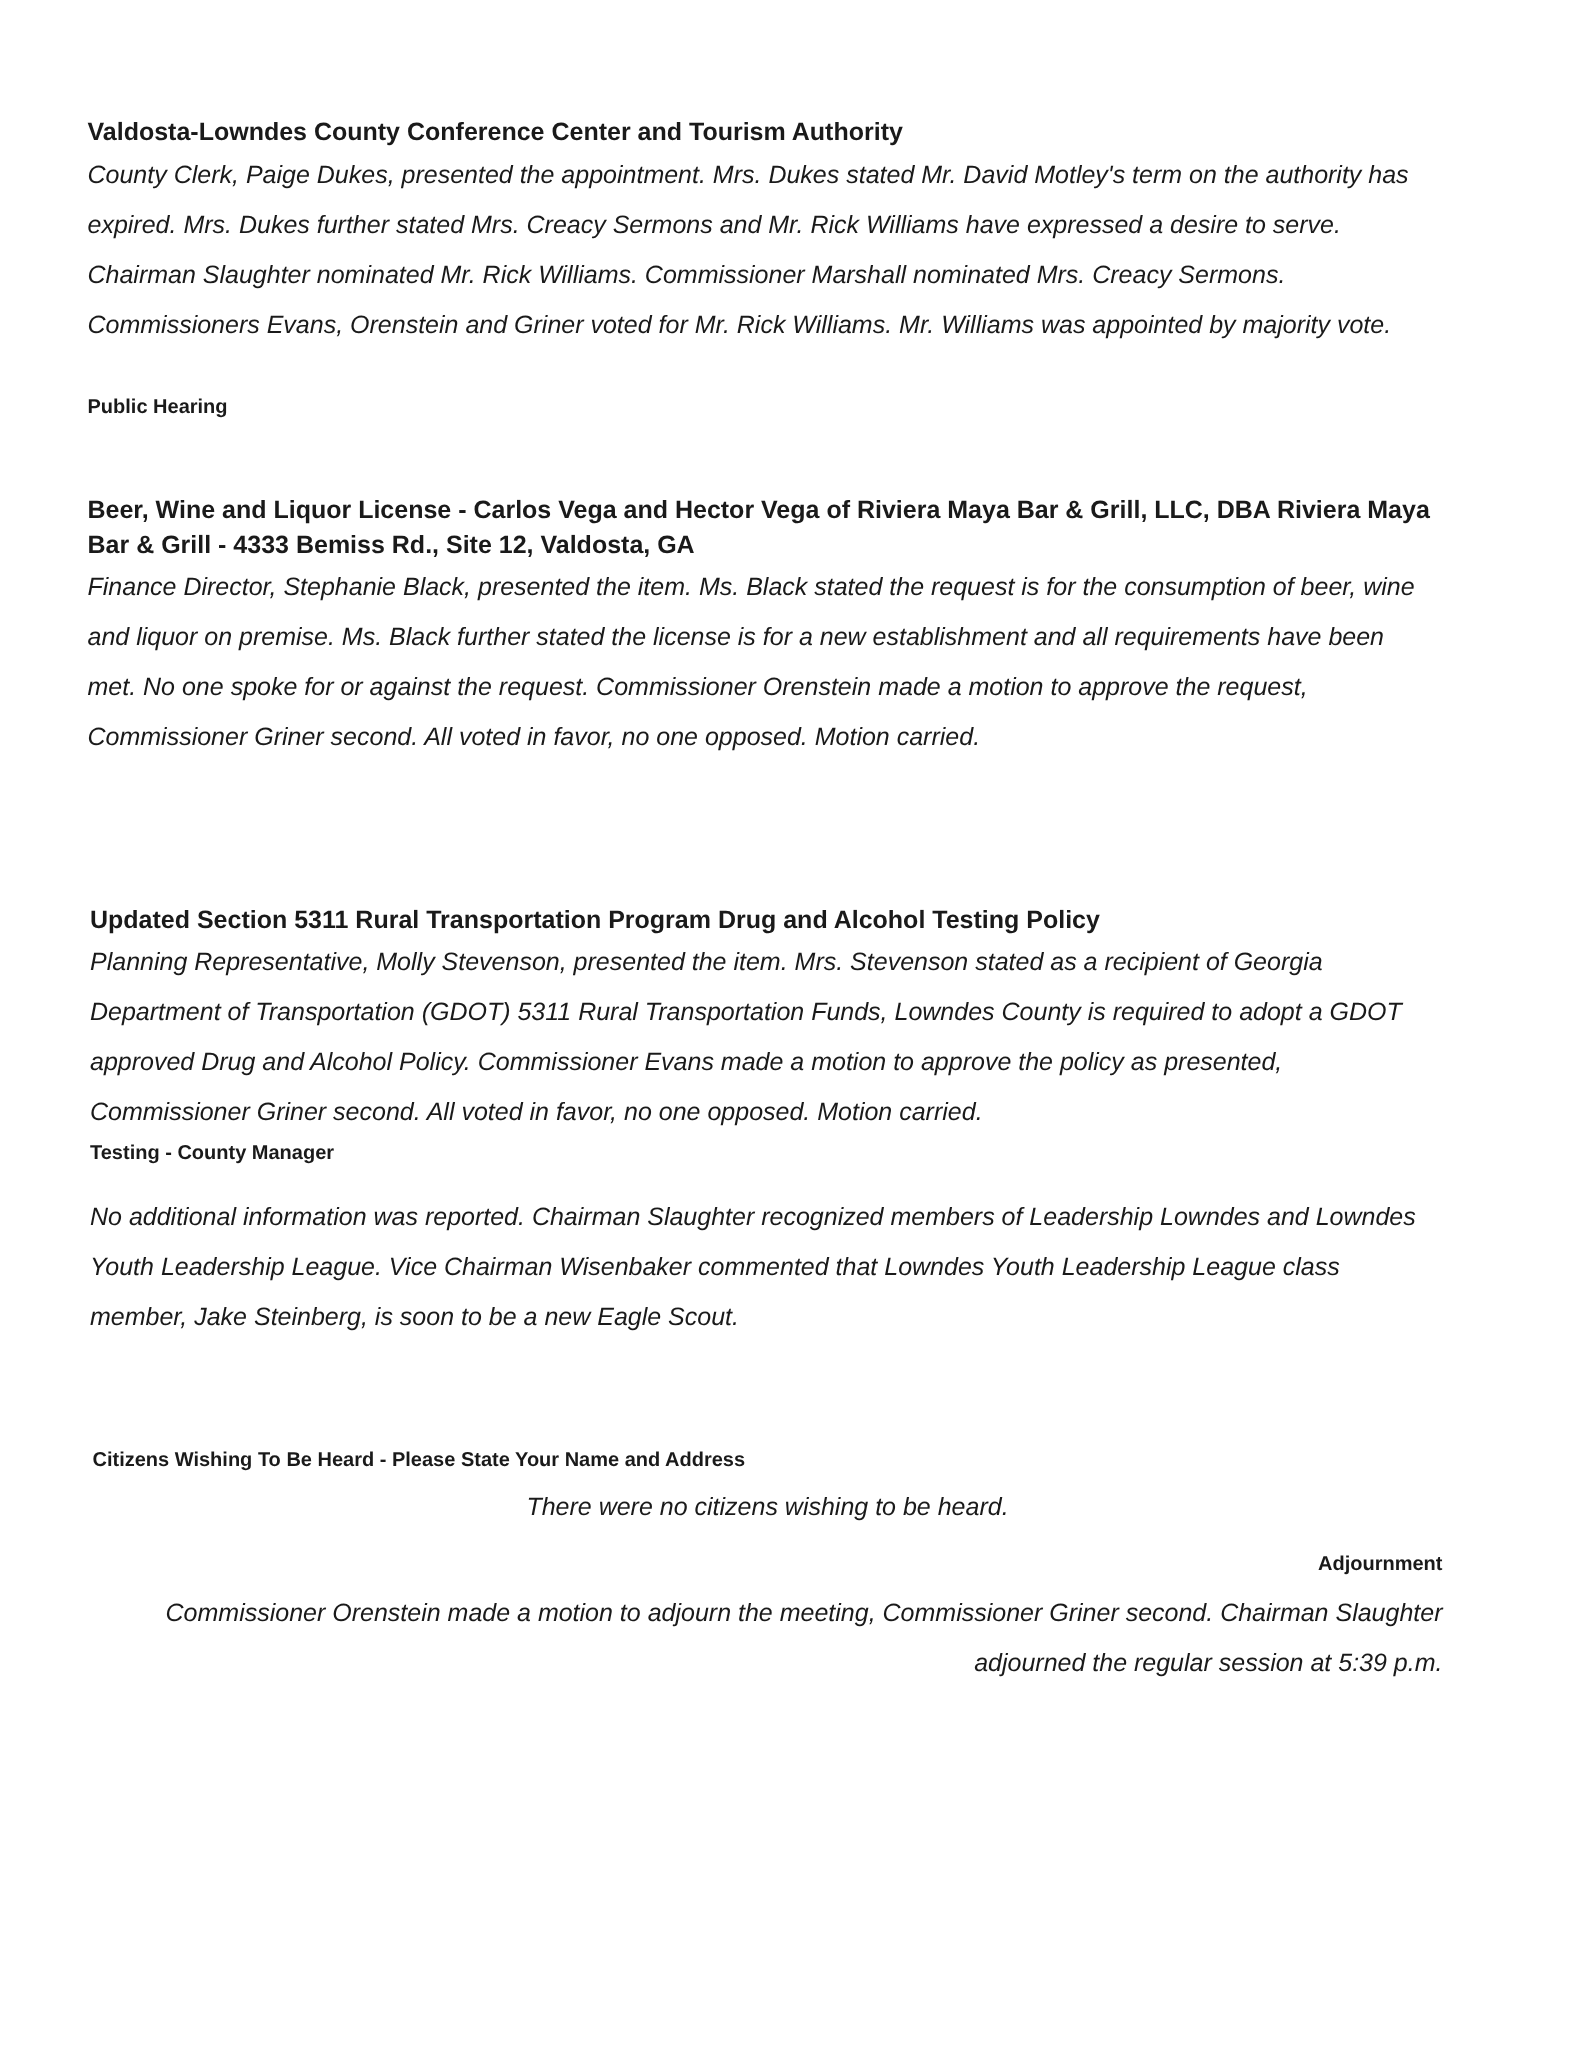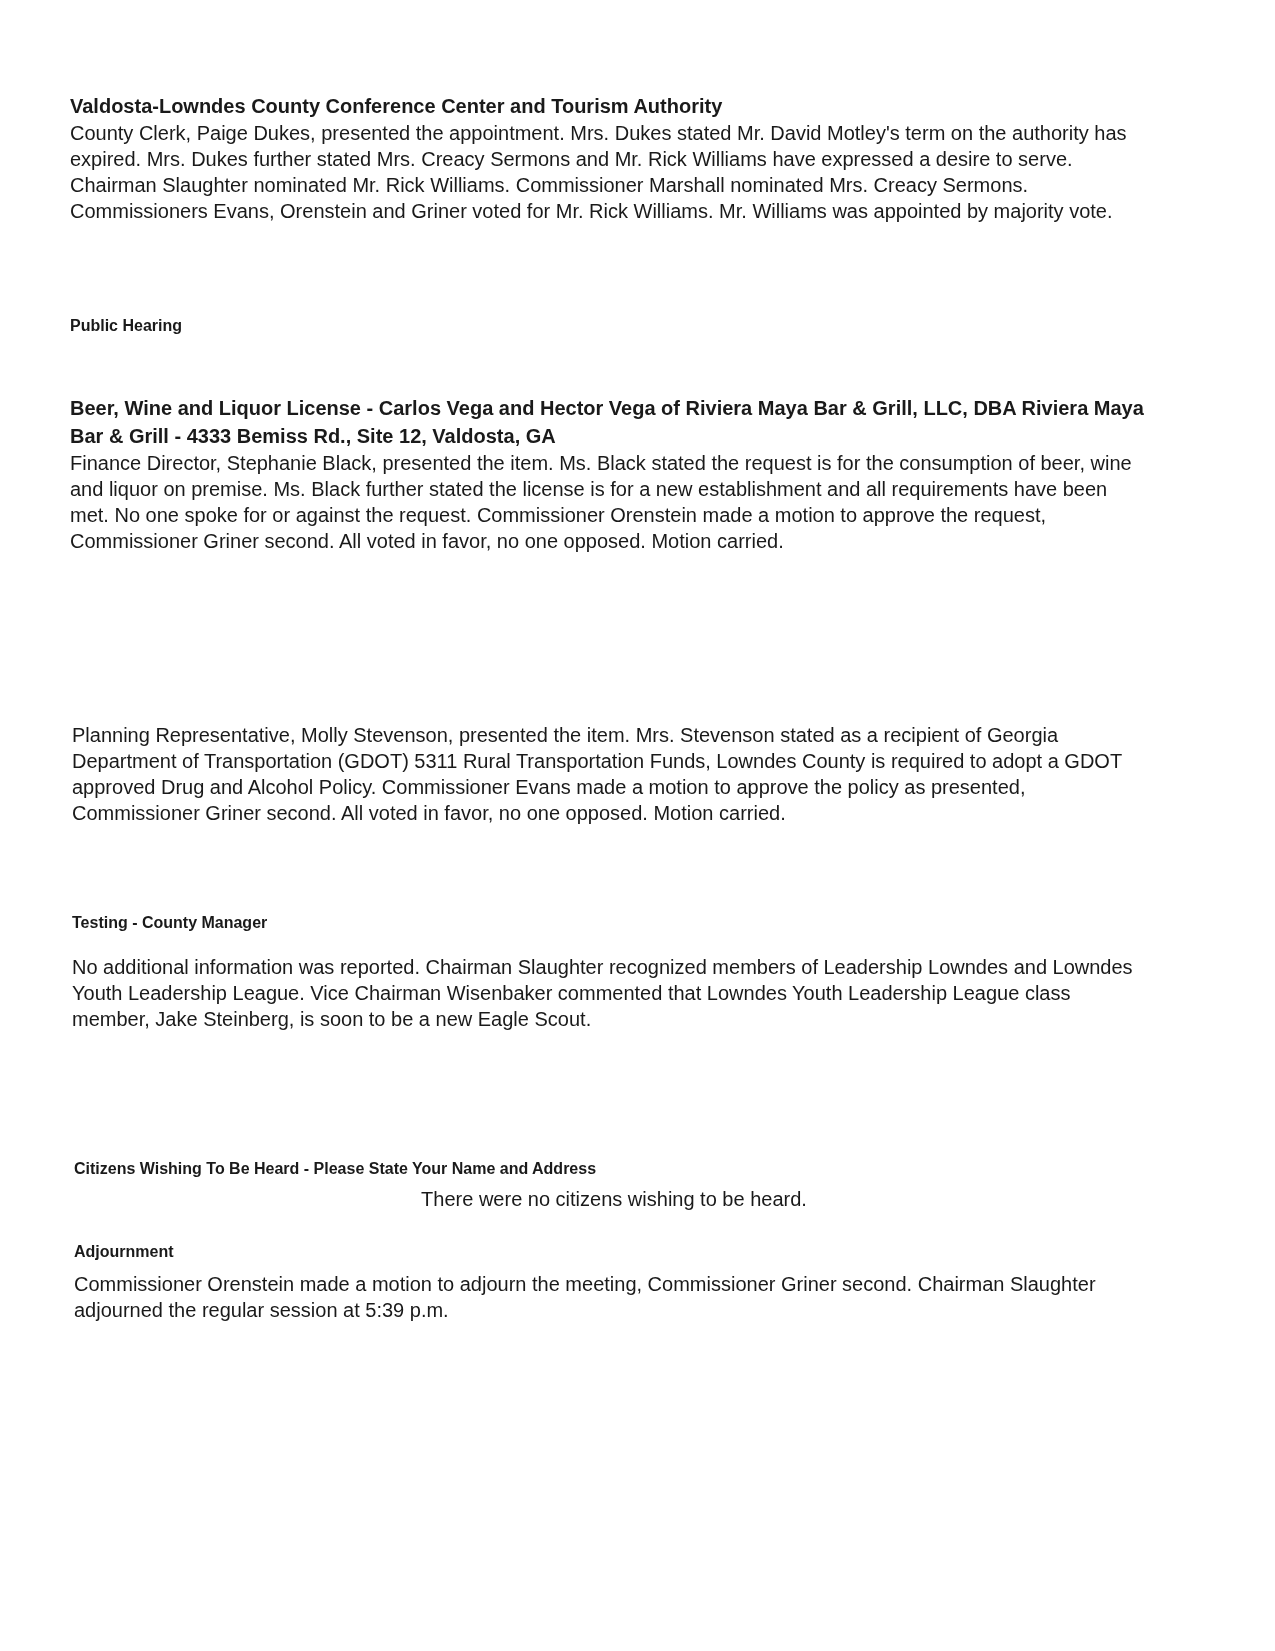--- a/index.html
+++ b/index.html
@@ -2,21 +2,21 @@
 <html><head>
 <meta charset="utf-8">
 <style>
   html, body { margin: 0; padding: 0; background: #ffffff; }
   body { width: 1275px; height: 1651px; position: relative; overflow: hidden;
          font-family: "Liberation Sans", sans-serif; color: #1a1a1a; }
   .page { position: absolute; left: 0; top: 0; width: 1275px; height: 1651px; padding-left: 19px; }
   .blk { position: absolute; width: 1080px; }
   .sub { font-weight: bold; font-size: 20px; line-height: 28px; margin: 0; }
   .sec { font-weight: bold; font-size: 16px; line-height: 30px; margin: 0; }
-  .para { font-size: 20px; line-height: 26px; margin: 0; }
+  .para { font-size: 20px; line-height: 40px; margin: 0; font-style: italic; }
 </style>
 </head>
 <body>
 
 <div class="page">
 
   <div class="blk" style="left:70px; top:92px;">
     <p class="sub">Valdosta-Lowndes County Conference Center and Tourism Authority</p>
     <p class="para">County Clerk, Paige Dukes, presented the appointment. Mrs. Dukes stated Mr. David Motley's term on the authority has expired.  Mrs. Dukes further stated Mrs. Creacy Sermons and Mr. Rick Williams have expressed a desire to serve.  Chairman Slaughter nominated Mr. Rick Williams.  Commissioner Marshall nominated Mrs. Creacy Sermons.  Commissioners Evans, Orenstein and Griner voted for Mr. Rick Williams. Mr. Williams was appointed by majority vote.</p>
   </div>
@@ -25,31 +25,32 @@
     <h2 class="sec">Public Hearing</h2>
   </div>
 
   <div class="blk" style="left:70px; top:394px;">
     <p class="sub">Beer, Wine and Liquor License - Carlos Vega and Hector Vega of Riviera Maya Bar &amp; Grill, LLC, DBA Riviera Maya Bar &amp; Grill - 4333 Bemiss Rd., Site 12, Valdosta, GA</p>
     <p class="para">Finance Director, Stephanie Black, presented the item.  Ms. Black stated the request is for the consumption of beer, wine and liquor on premise.  Ms. Black further stated the license is for a new establishment and all requirements have been met.  No one spoke for or against the request.  Commissioner Orenstein made a motion to approve the request, Commissioner Griner second.  All voted in favor, no one opposed.  Motion carried.</p>
   </div>
 
 
   <div class="blk" style="left:72px; top:722px;">
+    <p class="sub">Updated Section 5311 Rural Transportation Program Drug and Alcohol Testing Policy</p>
     <p class="para">Planning Representative, Molly Stevenson, presented the item.  Mrs. Stevenson stated as a recipient of Georgia Department of Transportation (GDOT) 5311 Rural Transportation Funds, Lowndes County is required to adopt a GDOT approved Drug and Alcohol Policy.  Commissioner Evans made a motion to approve the policy as presented, Commissioner Griner second.  All voted in favor, no one opposed.  Motion carried.</p>
   </div>
 
   <div class="blk" style="left:72px; top:908px;">
     <h2 class="sec">Testing - County Manager</h2>
     <p class="para" style="margin-top:16px;">No additional information was reported.  Chairman Slaughter recognized members of Leadership Lowndes and Lowndes Youth Leadership League.  Vice Chairman Wisenbaker commented that Lowndes Youth Leadership League class member, Jake Steinberg, is soon to be a new Eagle Scout.</p>
   </div>
 
   <div class="blk" style="left:74px; top:1154px;">
     <h2 class="sec">Citizens Wishing To Be Heard - Please State Your Name and Address</h2>
     <p class="para" style="margin-top:2px;text-align:center;">There were no citizens wishing to be heard.</p>
   </div>
 
-  <div class="blk" style="left:74px; top:1237px;">
+  <div class="blk" style="left:74px; top:1237px;text-align:right;">
     <h2 class="sec">Adjournment</h2>
     <p class="para" style="margin-top:4px;">Commissioner Orenstein made a motion to adjourn the meeting, Commissioner Griner second.  Chairman Slaughter adjourned the regular session at 5:39 p.m.</p>
   </div>
 
 </div>
 
 </body></html>

